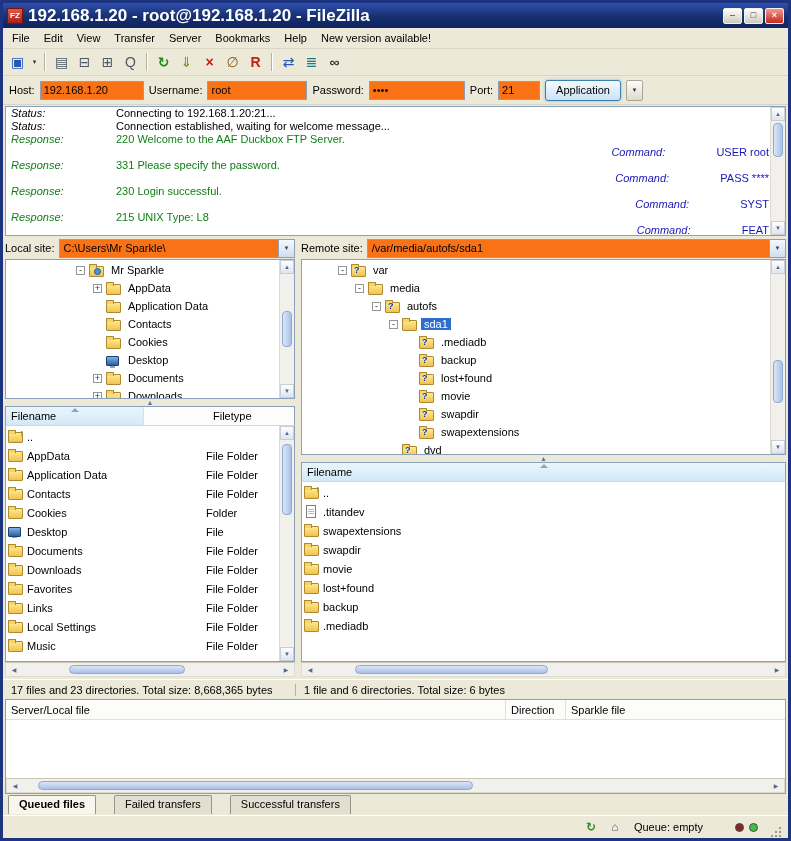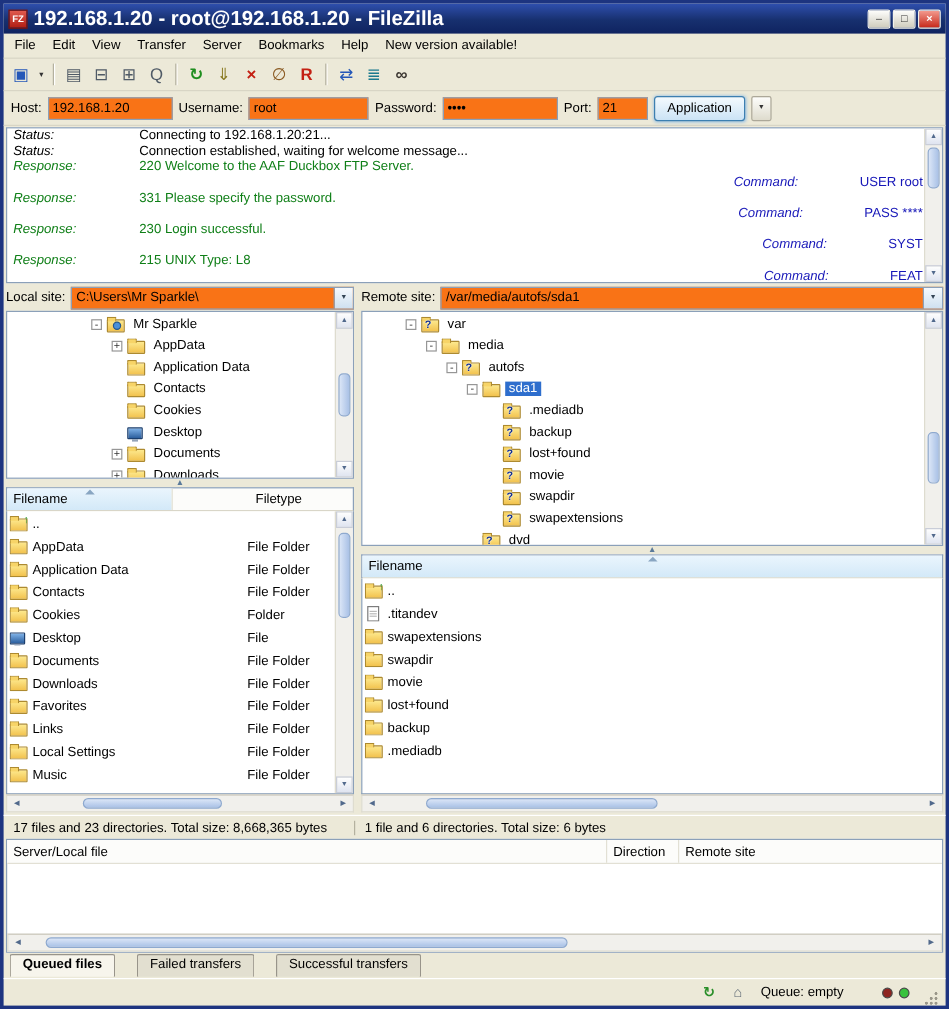--- a/index.html
+++ b/index.html
@@ -671,21 +671,21 @@
 
   <div class="pstatus-row">
     <span class="pstatus-left">17 files and 23 directories. Total size: 8,668,365 bytes</span>
     <span class="pstatus-right">1 file and 6 directories. Total size: 6 bytes</span>
   </div>
 
   <div class="queue">
     <div class="q-head">
       <span class="hcell qc1">Server/Local file</span>
       <span class="hcell qc2">Direction</span>
-      <span class="hcell qc3">Remote site</span>
+      <span class="hcell qc3">Sparkle file</span>
     </div>
     <div class="q-body"></div>
     <div class="hscroll">
       <span class="hsb-btn">◀</span>
       <span class="h-thumb" style="left:4%;width:56%;"></span>
       <span class="hsb-btn">▶</span>
     </div>
   </div>
 
   <div class="tabs">

